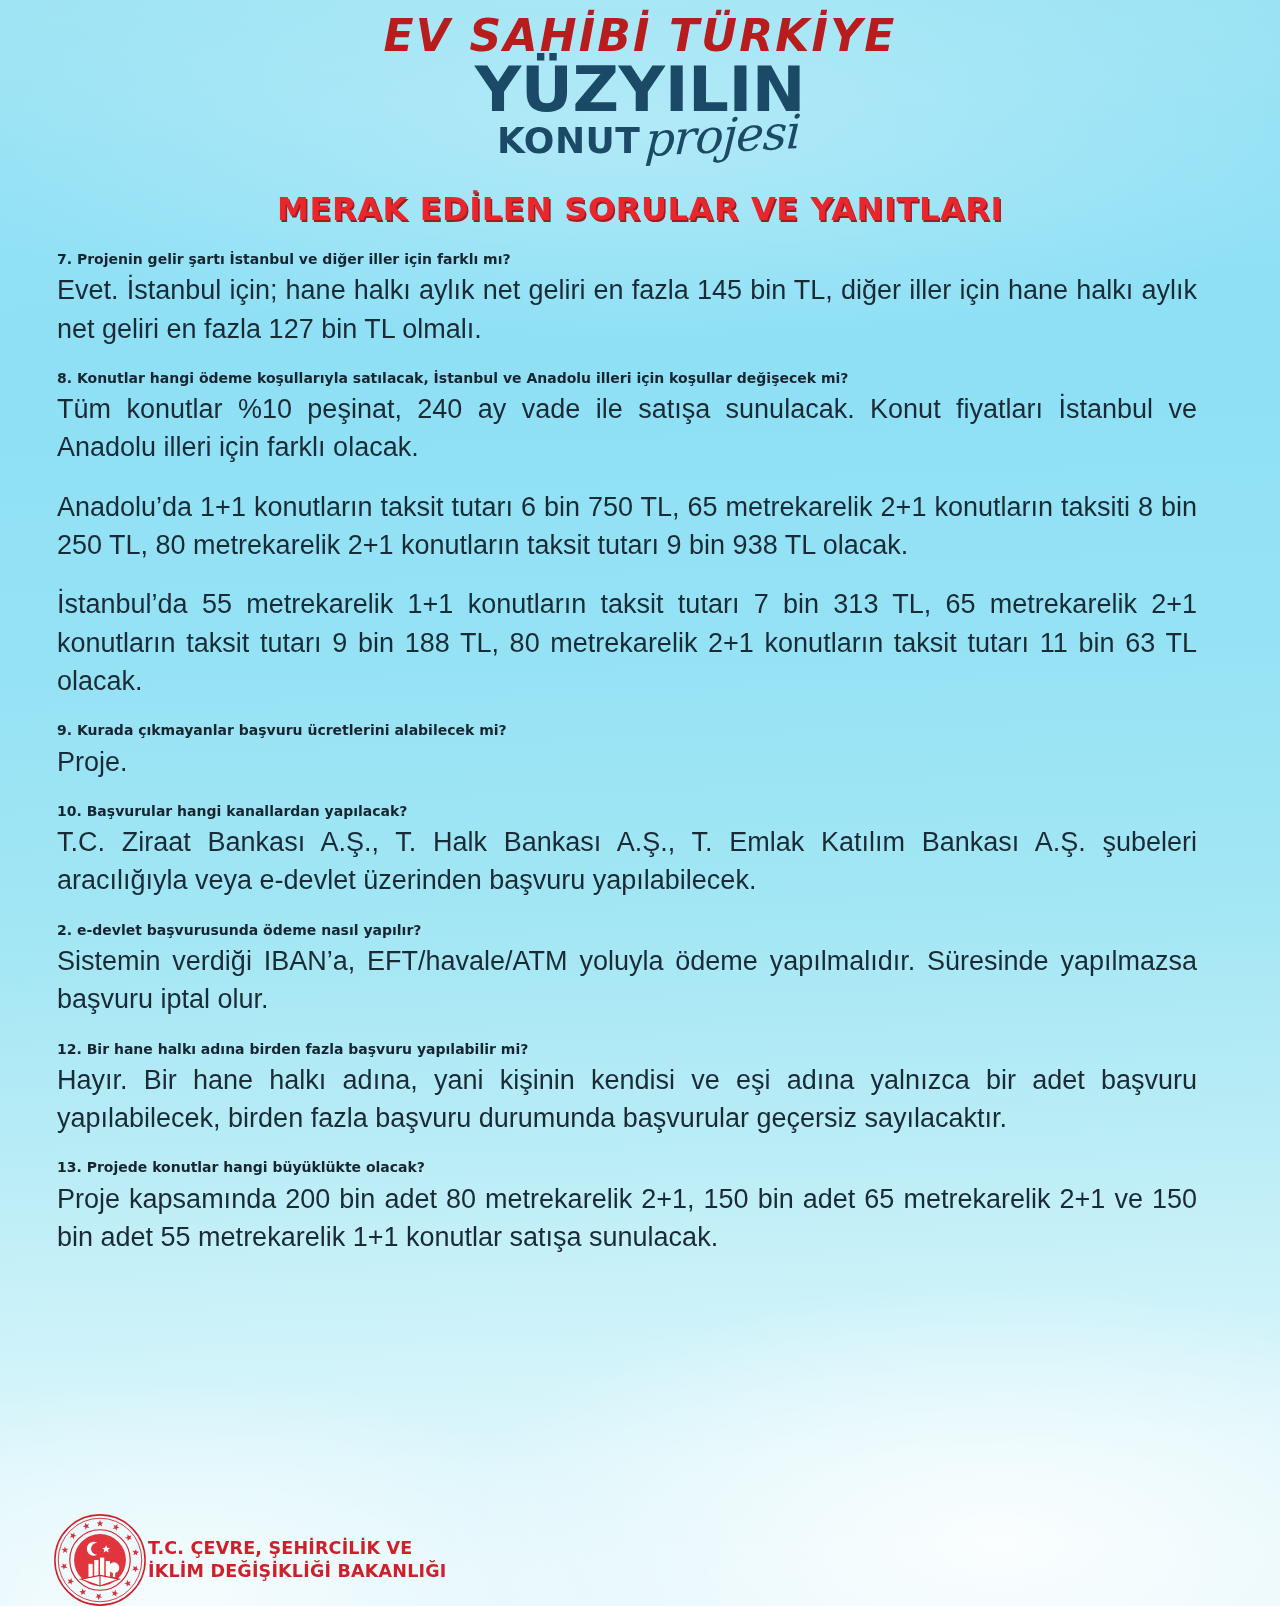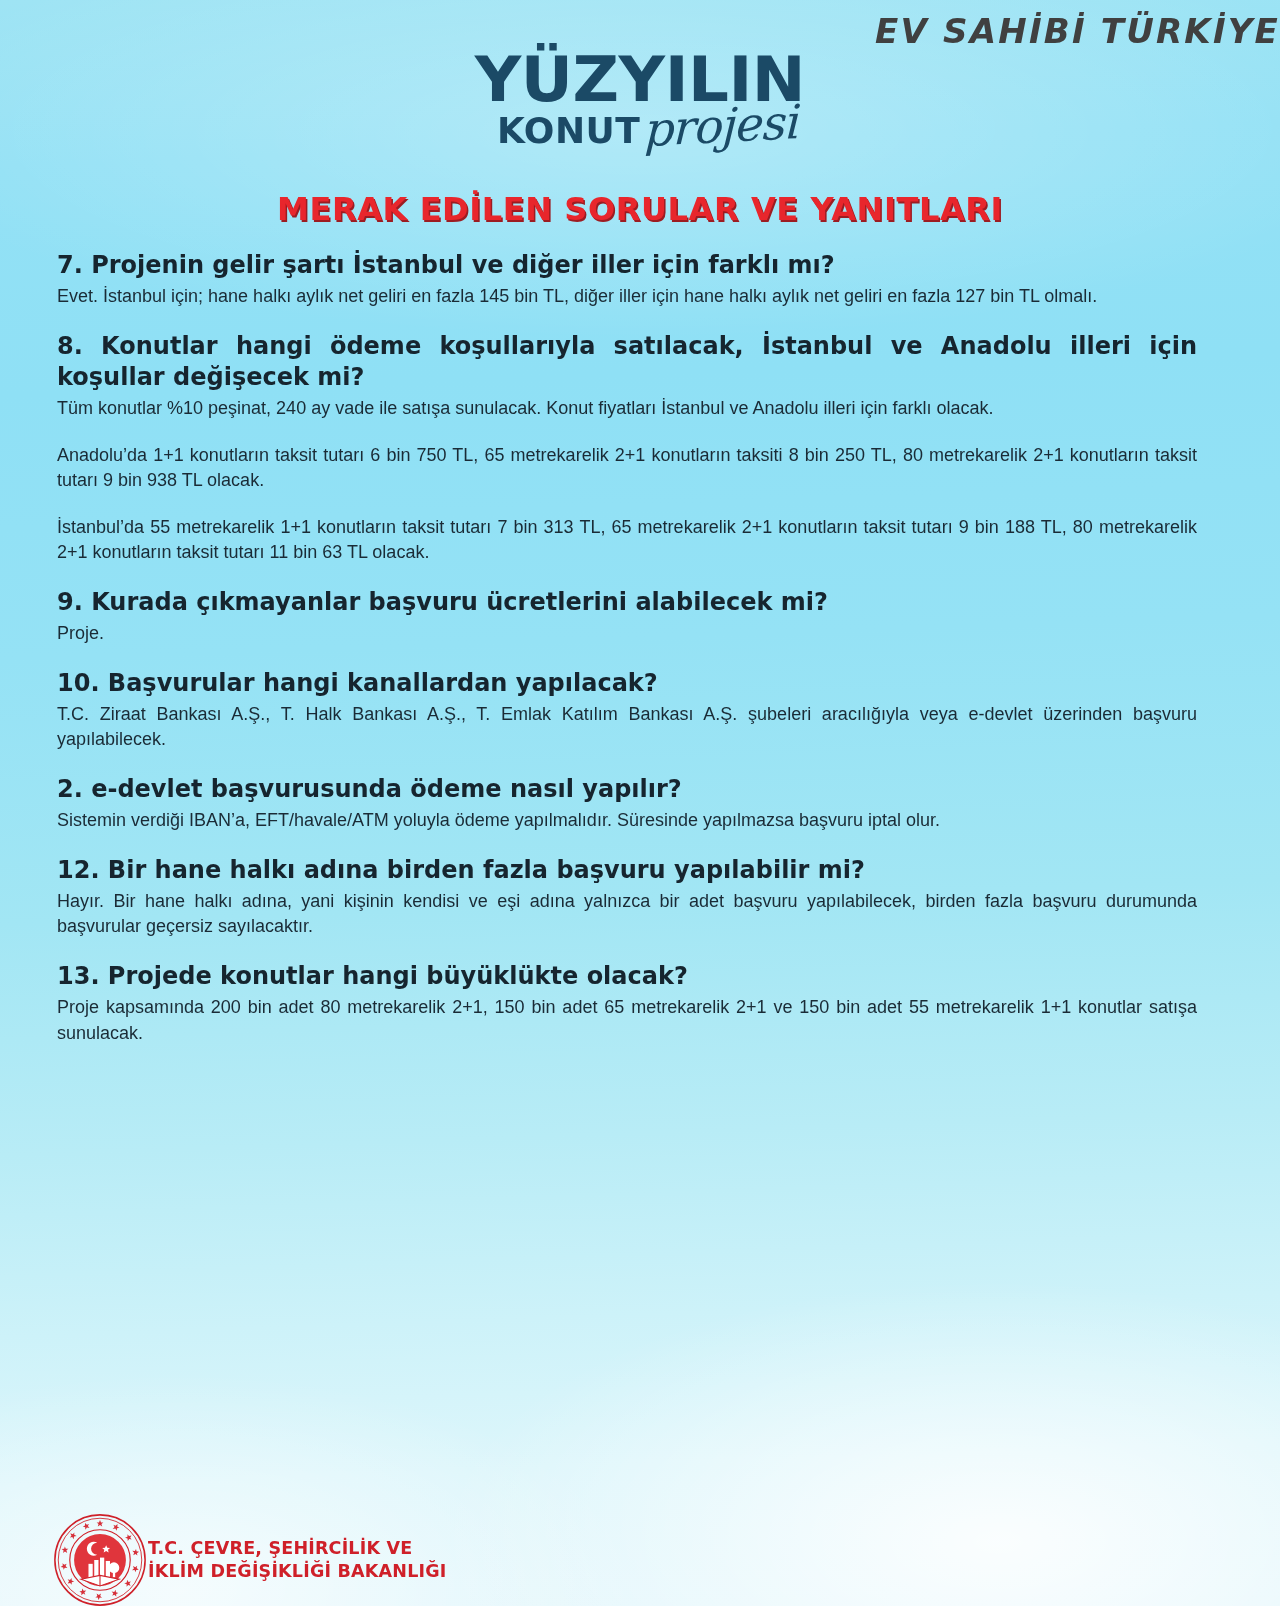--- a/index.html
+++ b/index.html
@@ -31,25 +31,24 @@
 
   .page { position:relative; width:1280px; height:1606px; }
 
   
   .brand { position:absolute; top:14px; left:0; width:1280px; text-align:center; }
 
   .brand-line1 {
     font-family:"DejaVu Sans", sans-serif;
     font-style:italic;
     font-weight:bold;
-    font-size:34px;
+    font-size:44px;
     letter-spacing:2.2px;
-    color:#404040;
+    color:#b91c1c;
     line-height:1;
-    text-align:right;
   }
 
   .brand-line2 {
     font-family:"DejaVu Sans", sans-serif;
     font-weight:bold;
     font-size:63px;
     letter-spacing:-0.5px;
     color:#1b4a66;
     line-height:0.95;
     margin-top:2px;
@@ -102,32 +101,32 @@
     top:250px;
     left:57px;
     width:1140px;
   }
 
   .qa { margin-bottom:21px; }
 
   .q {
     font-family:"DejaVu Sans", sans-serif;
     font-weight:bold;
-    font-size:24px;
+    font-size:14px;
     color:#16252f;
     line-height:1.30;
     margin-bottom:3px;
     text-align:justify;
     text-justify:inter-word;
   }
   .q.single { text-align:left; }
 
   .a {
     font-family:"Liberation Sans", sans-serif;
-    font-size:18px;
+    font-size:27px;
     color:#1a2b36;
     line-height:1.42;
     text-align:justify;
     text-justify:inter-word;
   }
   .a.left { text-align:left; }
 
   .a + .a { margin-top:21px; }
 
   

